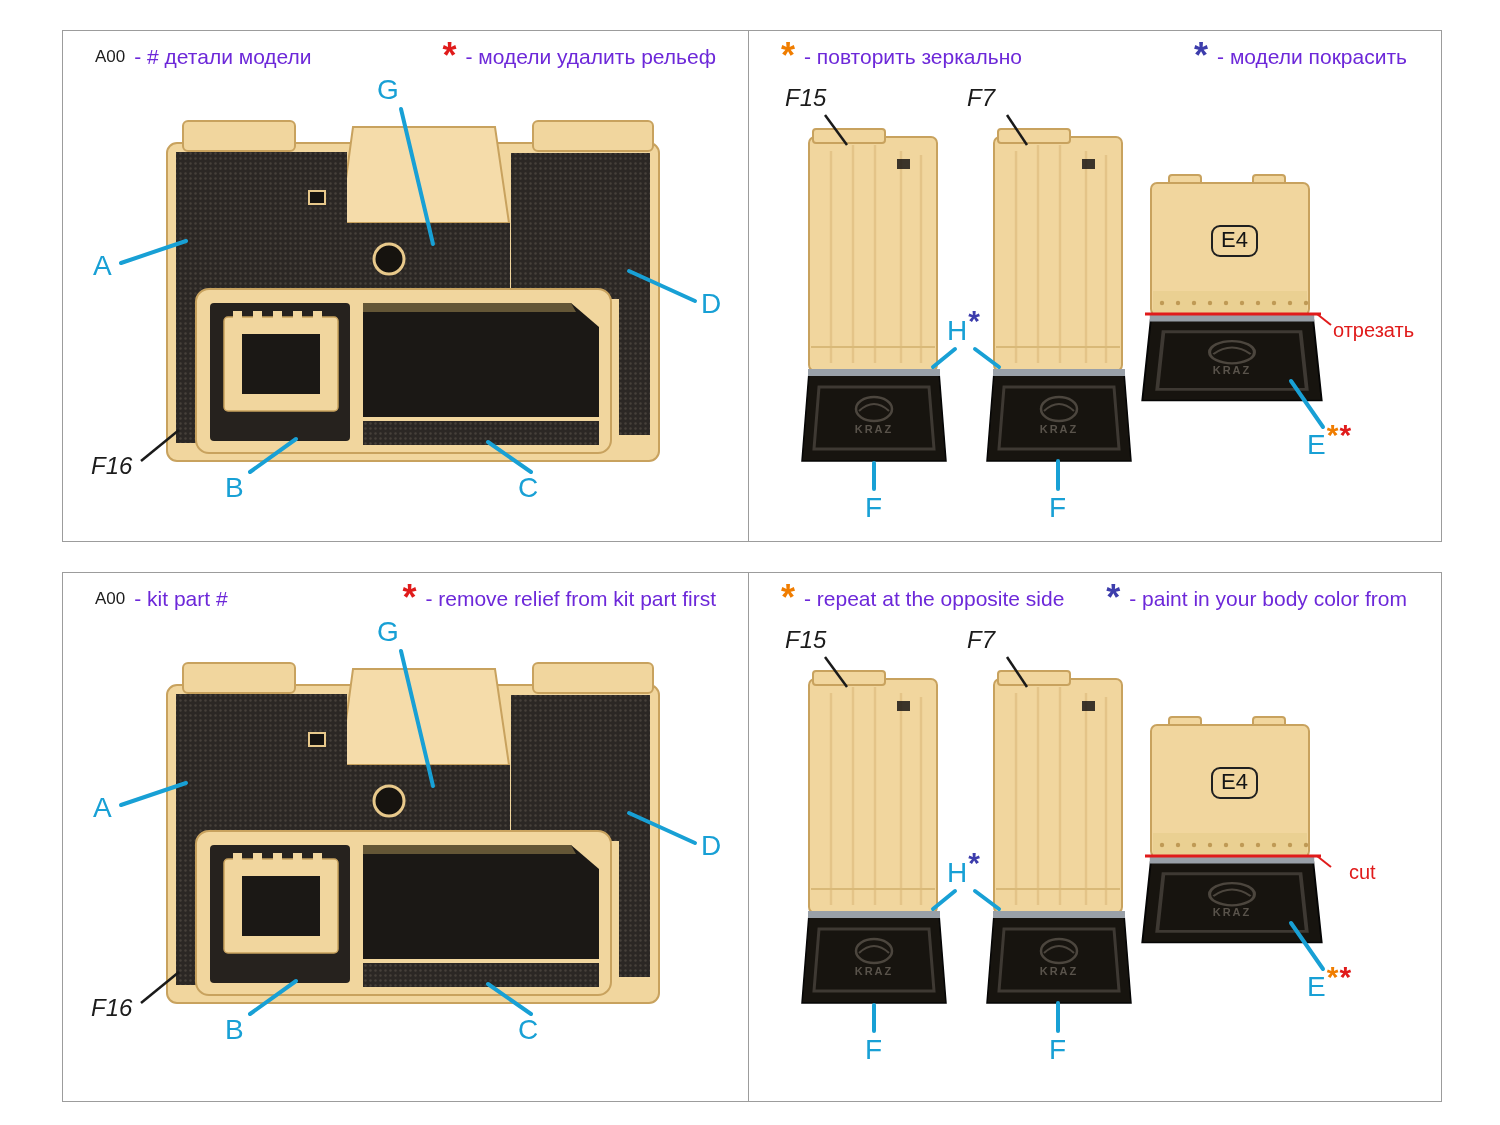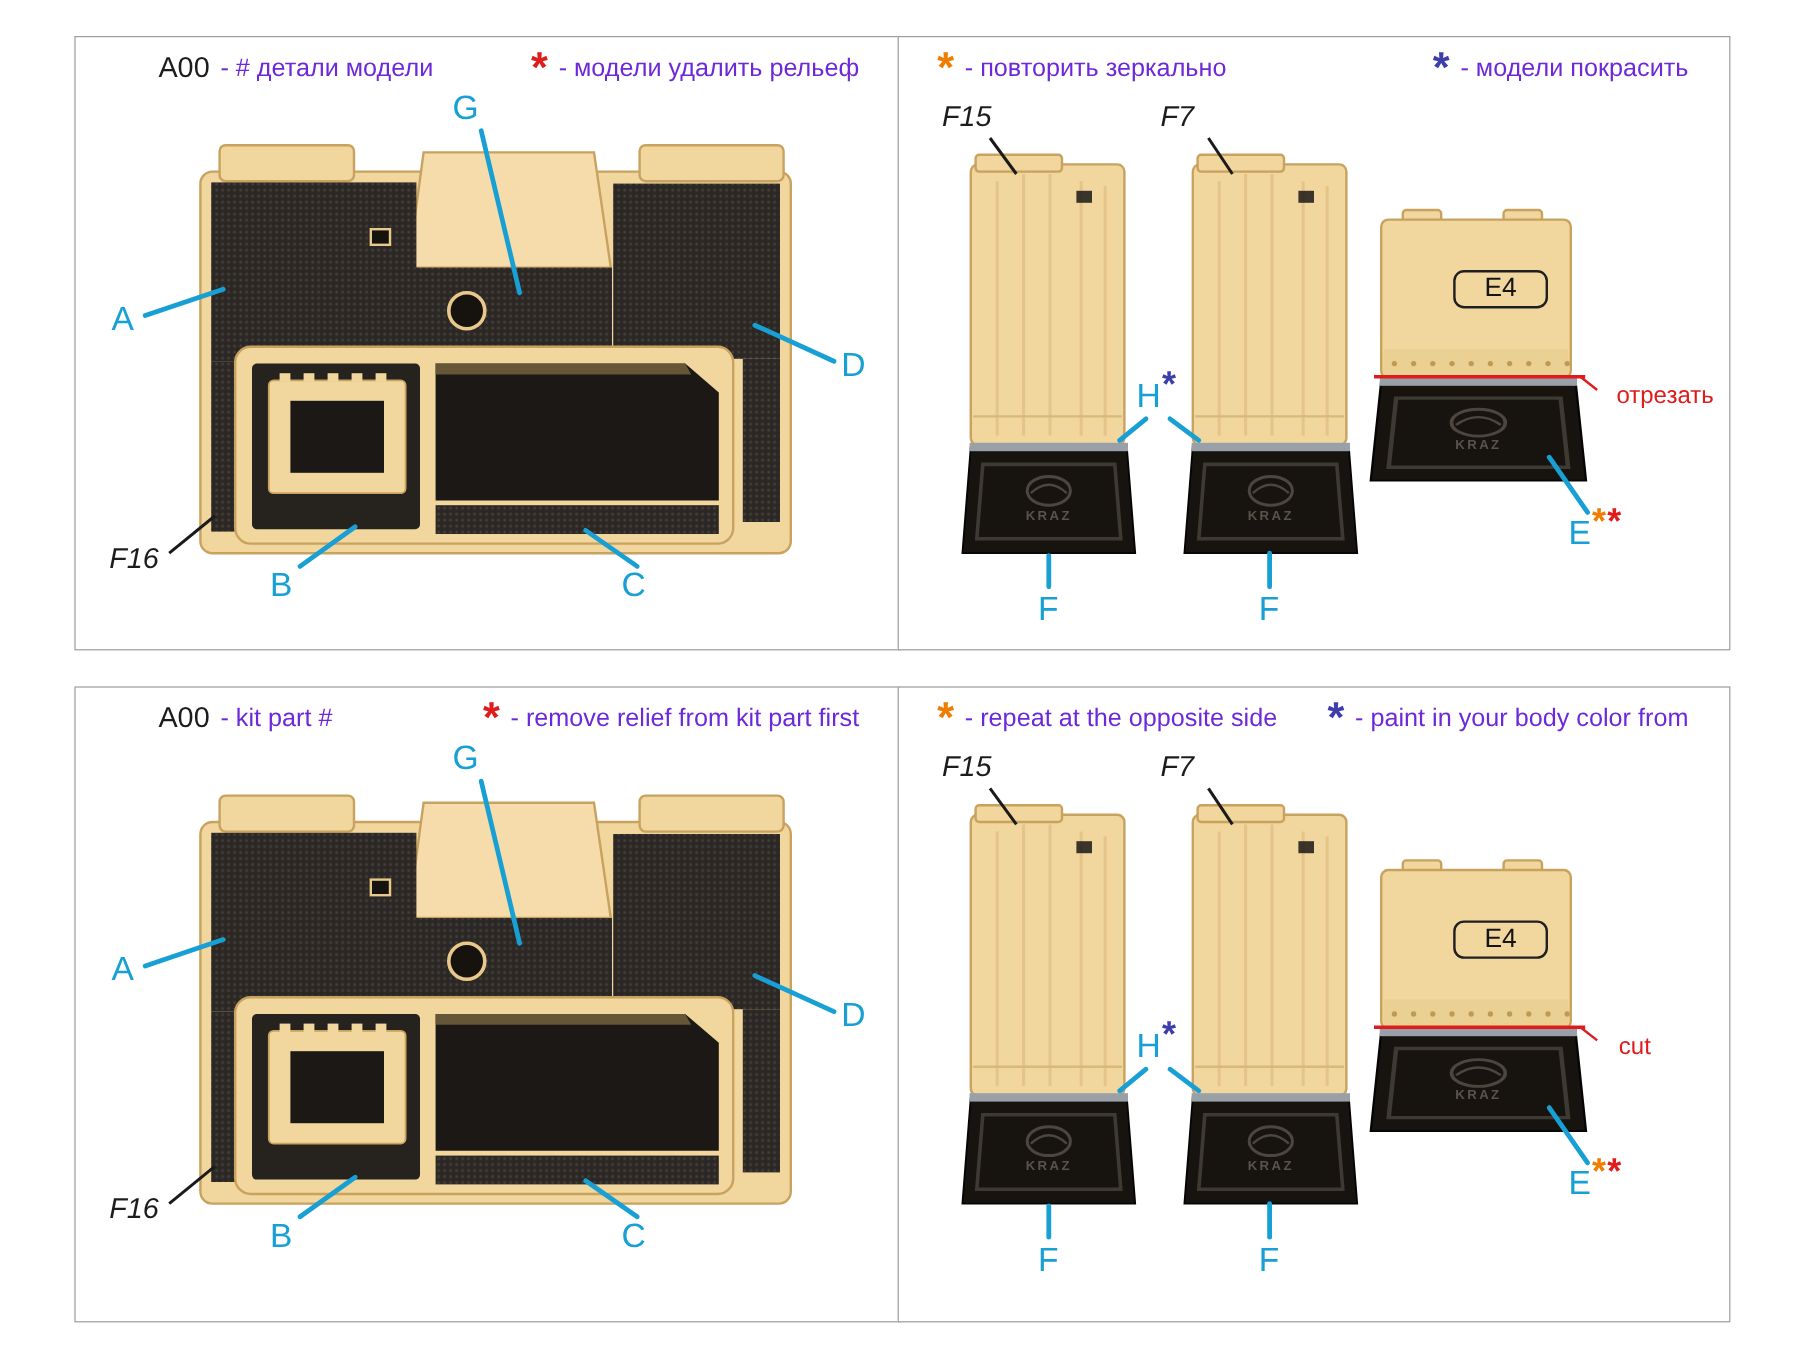--- a/index.html
+++ b/index.html
@@ -4,31 +4,31 @@
 <title>Instruction sheet</title>
 <style>
   html,body{margin:0;padding:0;}
   body{width:1500px;height:1125px;position:relative;background:#ffffff;
        font-family:"Liberation Sans",sans-serif;}
   .panel{position:absolute;border:1.5px solid #9c9c9c;background:#fff;overflow:hidden;}
   .scene{position:absolute;left:0;top:0;width:100%;height:100%;}
   .hdr{position:absolute;top:12px;display:flex;align-items:flex-start;gap:9px;white-space:nowrap;}
   .hdr-l{left:32px}
   .hdr-r{right:34px}
-  .code{font-size:24px;color:#1c1c1c;line-height:28px;margin-left:37px;}
+  .code{font-size:17px;color:#1c1c1c;line-height:28px;}
   .desc{font-size:21px;color:#6d28d9;line-height:28px;}
   .star{font-size:36px;font-weight:700;line-height:22px;position:relative;top:2px;}
   .red{color:#e01b1b}
   .orange{color:#f07d00}
   .purple{color:#3d3dac}
   .lbl{position:absolute;font-size:28px;color:#18a0d5;line-height:30px;white-space:nowrap;}
   .lbl.dark{color:#1c1c1c;font-size:24px;font-style:italic;}
   .ssup{font-size:30px;font-weight:700;position:relative;top:-9px;margin-left:1px;}
   .e4box{position:absolute;font-size:22px;color:#151515;border:2.5px solid #1f1f1f;
-         border-radius:9px;padding:0 24px 2px;background:transparent;text-align:right;}
+         border-radius:9px;padding:0 8px 2px;background:transparent;text-align:right;}
   .cutlbl{position:absolute;font-size:20px;color:#e01b1b;white-space:nowrap;}
   text.logo{font-family:"Liberation Sans",sans-serif;font-size:11px;font-weight:bold;
             fill:#59534b;letter-spacing:2px;text-anchor:middle;}
 </style>
 </head>
 <body>
 
 <svg width="0" height="0" style="position:absolute" aria-hidden="true">
   <defs>
     <pattern id="knurl" width="5" height="5" patternUnits="userSpaceOnUse">
@@ -170,21 +170,21 @@
     <text class="logo" x="310" y="402">KRAZ</text>
     <text class="logo" x="483" y="343">KRAZ</text>
   </svg>
   <span class="lbl dark" style="left:36px;top:52px">F15</span>
   <span class="lbl dark" style="left:218px;top:52px">F7</span>
   <span class="lbl" style="left:198px;top:284px"><span>H</span><span class="ssup purple">*</span></span>
   <span class="lbl" style="left:116px;top:462px">F</span>
   <span class="lbl" style="left:300px;top:462px">F</span>
   <span class="e4box" style="left:462px;top:194px">E4</span>
   <span class="lbl" style="left:558px;top:398px"><span>E</span><span class="ssup orange">*</span><span class="ssup red">*</span></span>
-  <span class="cutlbl" style="left:598px;top:288px">отрезать</span>
+  <span class="cutlbl" style="left:584px;top:288px">отрезать</span>
 </section>
 
 <section class="panel" style="left:62px;top:572px;width:687px;height:528px">
   <div class="hdr hdr-l">
     <span class="code">A00</span>
     <span class="desc">- kit part #</span>
   </div>
   <div class="hdr hdr-r">
     <span class="star red">*</span>
     <span class="desc">- remove relief from kit part first</span>

